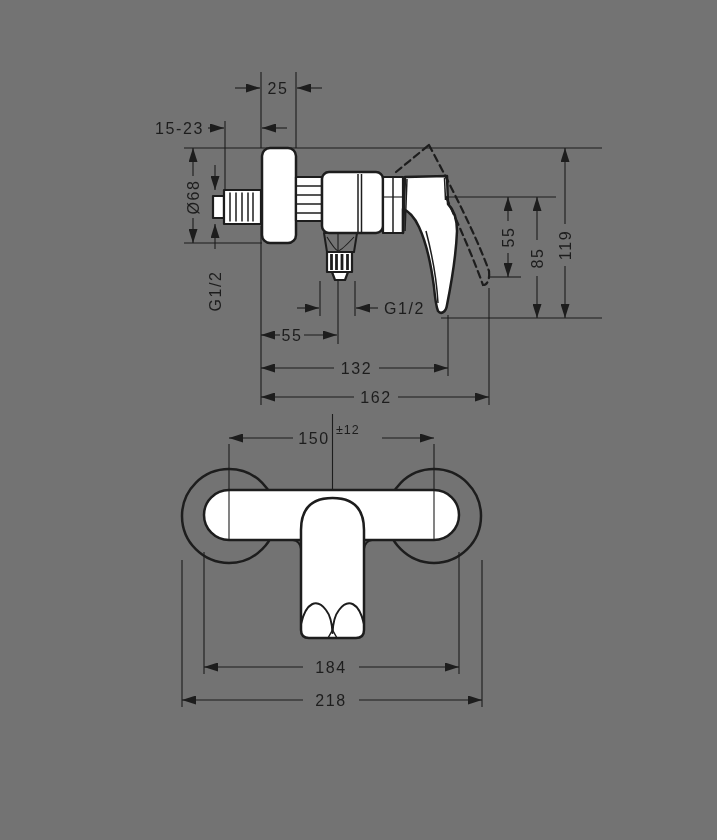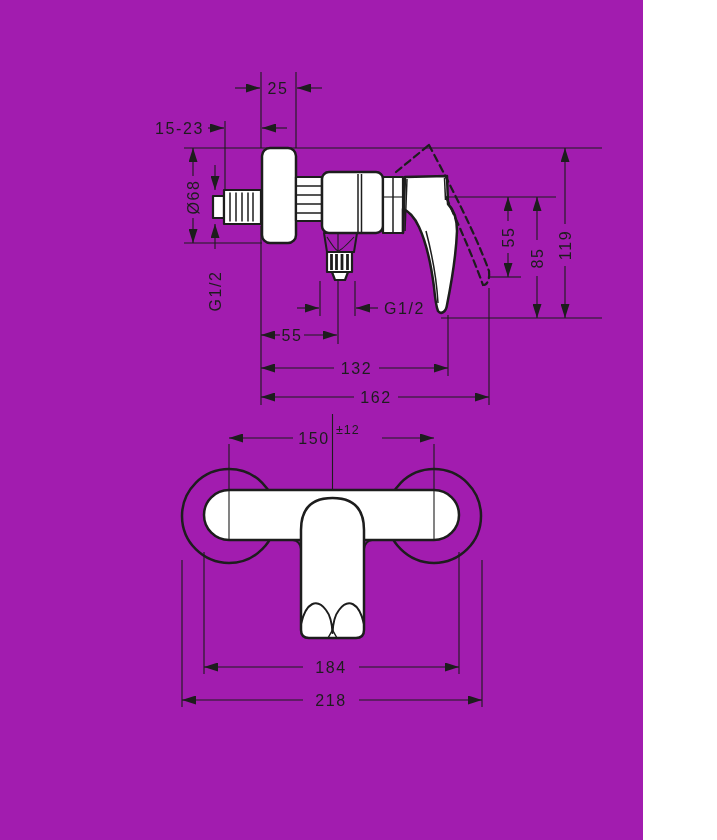--- a/index.html
+++ b/index.html
@@ -1,16 +1,16 @@
 <!DOCTYPE html>
 <html><head>
 <meta charset="utf-8">
 <style>
   html,body{margin:0;padding:0;background:#ffffff;}
-  .stage{position:relative;width:643px;height:840px;background:#a21caf;overflow:hidden;
+  .stage{position:relative;width:717px;height:840px;background:#737373;overflow:hidden;
          font-family:"Liberation Sans", sans-serif;}
   svg{position:absolute;left:0;top:0;}
   .outline{fill:none;stroke:#1d1d1d;stroke-width:2.5;stroke-linejoin:round;stroke-linecap:round;}
   .outline-w{fill:#ffffff;stroke:#1d1d1d;stroke-width:2.5;stroke-linejoin:round;stroke-linecap:round;}
   .med{fill:none;stroke:#1d1d1d;stroke-width:2;stroke-linejoin:round;stroke-linecap:round;}
   .med-w{fill:#ffffff;stroke:#1d1d1d;stroke-width:2.2;stroke-linejoin:round;}
   .thin{fill:none;stroke:#1d1d1d;stroke-width:1.1;}
   .detail{fill:none;stroke:#1d1d1d;stroke-width:1.5;}
   .dashed{fill:none;stroke:#1d1d1d;stroke-width:2.2;stroke-dasharray:7 4.5;stroke-linecap:round;}
   .lbl{font-family:"Liberation Sans", sans-serif;font-size:16px;fill:#1d1d1d;letter-spacing:1.6px;}

